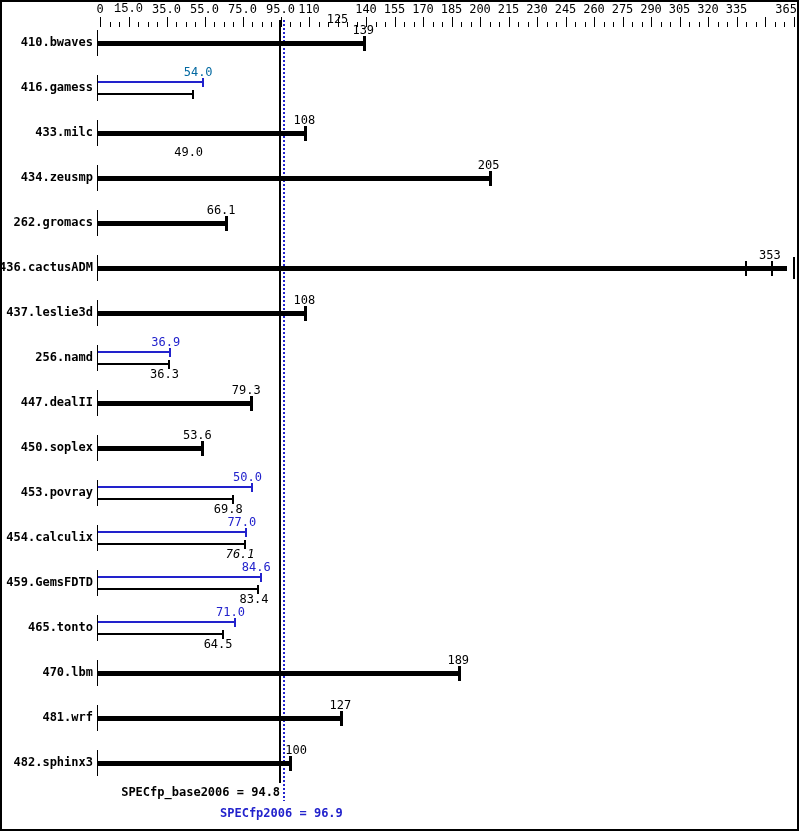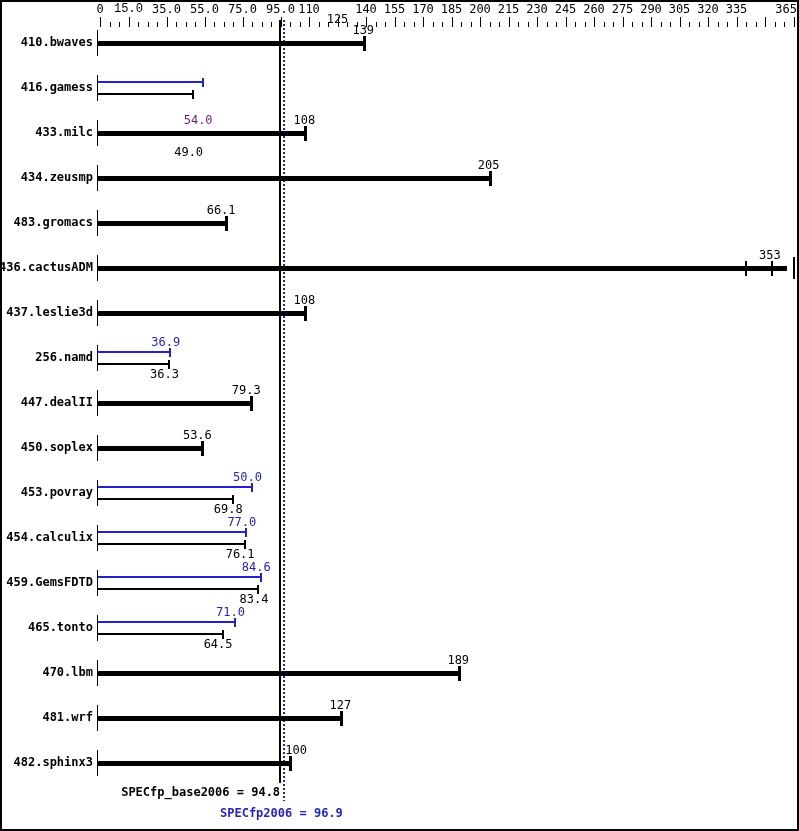--- a/index.html
+++ b/index.html
@@ -129,35 +129,35 @@
   <div id="plot">
       <div class="txt bold right abs" style="left: 93px; top: 36px;">410.bwaves</div>
       <div class=" abs" style="left: 97px; top: 30px; width: 1px; height: 26px; background: rgb(0, 0, 0);"></div>
       <div class=" abs" style="left: 98px; top: 41px; width: 266.1px; height: 5px; background: rgb(0, 0, 0);"></div>
       <div class=" abs" style="left: 363.1px; top: 36px; width: 3px; height: 15px; background: rgb(0, 0, 0);"></div>
       <div class="txt right abs" style="left: 374.1px; top: 24px;">139</div>
       <div class="txt bold right abs" style="left: 93px; top: 81px;">416.gamess</div>
       <div class=" abs" style="left: 97px; top: 75px; width: 1px; height: 26px; background: rgb(0, 0, 0);"></div>
       <div class=" abs" style="left: 98px; top: 81px; width: 104.6px; height: 2px; background: rgb(34, 34, 204);"></div>
       <div class=" abs" style="left: 201.6px; top: 78px; width: 2px; height: 9px; background: rgb(34, 34, 204);"></div>
-      <div class="txt right abs" style="left: 212.6px; top: 66px; color: #701a75; margin-top: 48px;">54.0</div>
+      <div class="txt right abs" style="left: 212.6px; top: 66px; color: #0369a1;">54.0</div>
       <div class=" abs" style="left: 98px; top: 93px; width: 95.1px; height: 2px; background: rgb(0, 0, 0);"></div>
       <div class=" abs" style="left: 192.1px; top: 90px; width: 2px; height: 9px; background: rgb(0, 0, 0);"></div>
       <div class="txt right abs" style="left: 203.1px; top: 98px; margin-top: 48px;">49.0</div>
       <div class="txt bold right abs" style="left: 93px; top: 126px; text-align: right;">433.milc</div>
       <div class=" abs" style="left: 97px; top: 120px; width: 1px; height: 26px; background: rgb(0, 0, 0);"></div>
       <div class=" abs" style="left: 98px; top: 131px; width: 207.2px; height: 5px; background: rgb(0, 0, 0);"></div>
       <div class=" abs" style="left: 304.2px; top: 126px; width: 3px; height: 15px; background: rgb(0, 0, 0);"></div>
       <div class="txt right abs" style="left: 315.2px; top: 114px;">108</div>
       <div class="txt bold right abs" style="left: 93px; top: 171px;">434.zeusmp</div>
       <div class=" abs" style="left: 97px; top: 165px; width: 1px; height: 26px; background: rgb(0, 0, 0);"></div>
       <div class=" abs" style="left: 98px; top: 176px; width: 391.5px; height: 5px; background: rgb(0, 0, 0);"></div>
       <div class=" abs" style="left: 488.5px; top: 171px; width: 3px; height: 15px; background: rgb(0, 0, 0);"></div>
       <div class="txt right abs" style="left: 499.5px; top: 159px;">205</div>
-      <div class="txt bold right abs" style="left: 93px; top: 216px;">483.gromacs</div>
+      <div class="txt bold right abs" style="left: 93px; top: 216px;">262.gromacs</div>
       <div class=" abs" style="left: 97px; top: 210px; width: 1px; height: 26px; background: rgb(0, 0, 0);"></div>
       <div class=" abs" style="left: 98px; top: 221px; width: 127.59px; height: 5px; background: rgb(0, 0, 0);"></div>
       <div class=" abs" style="left: 224.59px; top: 216px; width: 3px; height: 15px; background: rgb(0, 0, 0);"></div>
       <div class="txt right abs" style="left: 235.59px; top: 204px;">66.1</div>
       <div class="txt bold right abs" style="left: 93px; top: 261px;">436.cactusADM</div>
       <div class=" abs" style="left: 97px; top: 255px; width: 1px; height: 26px; background: rgb(0, 0, 0);"></div>
       <div class=" abs" style="left: 98px; top: 266px; width: 688.85px; height: 5px; background: rgb(0, 0, 0);"></div>
       <div class=" abs" style="left: 745px; top: 261px; width: 2px; height: 15px; background: rgb(0, 0, 0);"></div>
       <div class=" abs" style="left: 770.65px; top: 261px; width: 2px; height: 15px; background: rgb(0, 0, 0);"></div>
       <div class=" abs" style="left: 793.07px; top: 257px; width: 2px; height: 22px; background: rgb(0, 0, 0);"></div>
@@ -193,21 +193,21 @@
       <div class=" abs" style="left: 98px; top: 498px; width: 134.62px; height: 2px; background: rgb(0, 0, 0);"></div>
       <div class=" abs" style="left: 231.62px; top: 495px; width: 2px; height: 9px; background: rgb(0, 0, 0);"></div>
       <div class="txt right abs" style="left: 242.62px; top: 503px;">69.8</div>
       <div class="txt bold right abs" style="left: 93px; top: 531px;">454.calculix</div>
       <div class=" abs" style="left: 97px; top: 525px; width: 1px; height: 26px; background: rgb(0, 0, 0);"></div>
       <div class=" abs" style="left: 98px; top: 531px; width: 148.3px; height: 2px; background: rgb(34, 34, 204);"></div>
       <div class=" abs" style="left: 245.3px; top: 528px; width: 2px; height: 9px; background: rgb(34, 34, 204);"></div>
       <div class="txt right abs" style="left: 256.3px; top: 516px; color: rgb(34, 34, 204);">77.0</div>
       <div class=" abs" style="left: 98px; top: 543px; width: 146.59px; height: 2px; background: rgb(0, 0, 0);"></div>
       <div class=" abs" style="left: 243.59px; top: 540px; width: 2px; height: 9px; background: rgb(0, 0, 0);"></div>
-      <div class="txt right abs" style="left: 254.59px; top: 548px;">76.1</div>
+      <div class="txt right abs" style="left: 254.59px; top: 548px; font-style: italic;">76.1</div>
       <div class="txt bold right abs" style="left: 93px; top: 576px;">459.GemsFDTD</div>
       <div class=" abs" style="left: 97px; top: 570px; width: 1px; height: 26px; background: rgb(0, 0, 0);"></div>
       <div class=" abs" style="left: 98px; top: 576px; width: 162.74px; height: 2px; background: rgb(34, 34, 204);"></div>
       <div class=" abs" style="left: 259.74px; top: 573px; width: 2px; height: 9px; background: rgb(34, 34, 204);"></div>
       <div class="txt right abs" style="left: 270.74px; top: 561px; color: rgb(34, 34, 204);">84.6</div>
       <div class=" abs" style="left: 98px; top: 588px; width: 160.46px; height: 2px; background: rgb(0, 0, 0);"></div>
       <div class=" abs" style="left: 257.46px; top: 585px; width: 2px; height: 9px; background: rgb(0, 0, 0);"></div>
       <div class="txt right abs" style="left: 268.46px; top: 593px;">83.4</div>
       <div class="txt bold right abs" style="left: 93px; top: 621px;">465.tonto</div>
       <div class=" abs" style="left: 97px; top: 615px; width: 1px; height: 26px; background: rgb(0, 0, 0);"></div>

